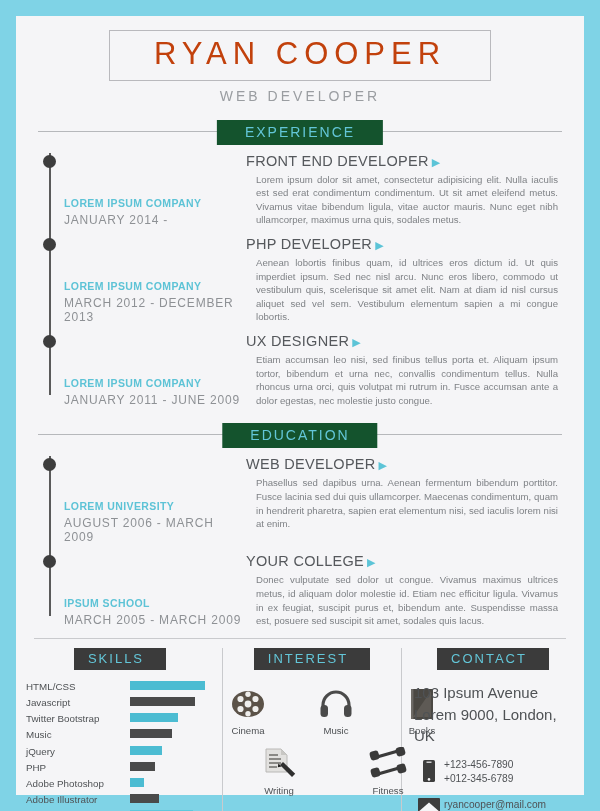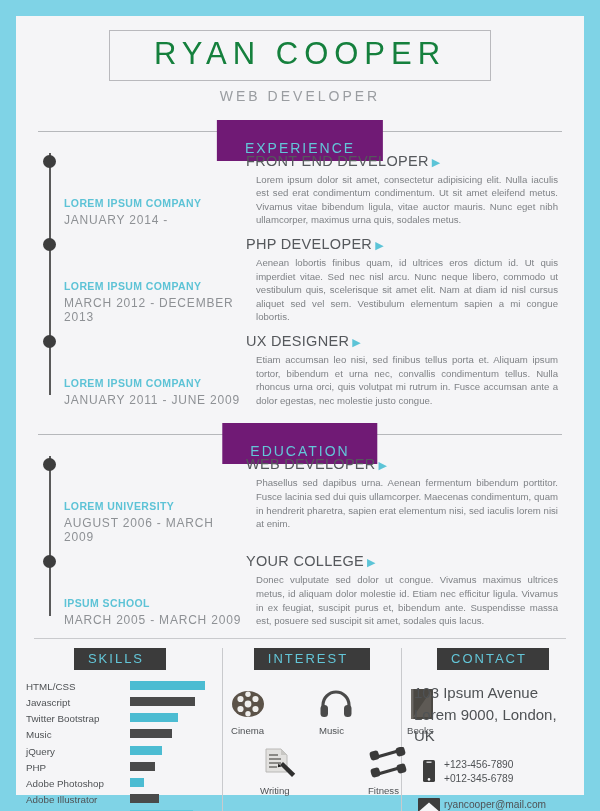--- a/index.html
+++ b/index.html
@@ -18,39 +18,39 @@
 
   
   .header{ padding-top:14px; text-align:center; }
   .name-box{
     display:inline-block;
     border:1px solid #b9b9bd;
     padding:7px 44px 9px 44px;
     background:#f5f5f7;
   }
   .name{
-    font-size:31px;letter-spacing:6px;color:#15803d;font-weight:300;
+    font-size:31px;letter-spacing:6px;color:#c2410c;font-weight:300;
     line-height:1.05;white-space:nowrap;
   }
   .subtitle{
     margin-top:7px;font-size:14px;letter-spacing:3px;color:#9a9da1;
   }
 
   
   .band{
     position:relative;margin:16px 22px 0 22px;height:24px;
   }
   .band .rule{
     position:absolute;top:11px;left:0;right:0;height:1px;background:#b6b8bb;
   }
   .band .tag{
     position:absolute;left:50%;top:0;transform:translateX(-50%);
-    background:#701a75;color:#63c6d8;
+    background:#14532d;color:#63c6d8;
     font-size:14px;letter-spacing:2px;
-    padding:20px 28px 5px 28px;
+    padding:4px 28px 5px 28px;
     white-space:nowrap;
   }
 
   
   .tl{ position:relative; margin:0 22px; }
   .tl-line{
     position:absolute;left:11px;top:9px;bottom:12px;width:2px;background:#5a5a5a;
   }
   .row{ position:relative; display:flex; padding:9px 0 0 0; }
   .left{
@@ -93,21 +93,21 @@
   
   .skill-list{ margin-top:11px; }
   .skill{ display:flex;align-items:flex-start;height:16.2px; }
   .skill-name{ width:104px;color:#4f5255;font-size:9.8px; }
   .bar{ height:9px; }
 
   
   .int-grid{ margin-top:14px; }
   .int-row{ display:flex; justify-content:center; gap:10px; }
   .int-row.r2{ margin-top:8px; gap:26px; }
-  .int{ width:48px;text-align:left;margin-left:44px; }
+  .int{ width:48px;text-align:center;margin-left:44px; }
   .int-ico{ height:40px;display:flex;align-items:center;justify-content:center; }
   .int-lbl{ font-size:9.6px;color:#4f5255;margin-top:1px; }
 
   
   .addr{ margin-top:12px;color:#4f5255;font-size:15px;line-height:1.45; }
   .c-row{ display:flex;align-items:center;margin-top:11px; }
   .c-ico{ width:30px;flex:0 0 30px;display:flex;align-items:center;justify-content:center; }
   .c-txt{ color:#4f5255;font-size:10.2px;line-height:1.35; }
 </style>
 </head>
@@ -141,21 +141,21 @@
         </div>
       </div>
       <div class="row">
         <div class="dot"></div>
         <div class="left">
           <div class="company">LOREM IPSUM COMPANY</div>
           <div class="dates">MARCH 2012 - DECEMBER 2013</div>
         </div>
         <div class="right">
           <div class="job-title"><span>PHP DEVELOPER</span><span class="caret">▶</span></div>
-          <div class="desc">Aenean lobortis finibus quam, id ultrices eros dictum id. Ut quis imperdiet vitae. Sed nec nisl arcu. Nunc neque libero, commodo ut vestibulum quis, scelerisque sit amet elit. Nam at diam id nisl cursus aliquet sed vel sem. Vestibulum elementum sapien a mi congue lobortis.</div>
+          <div class="desc">Aenean lobortis finibus quam, id ultrices eros dictum id. Ut quis imperdiet ipsum. Sed nec nisl arcu. Nunc eros libero, commodo ut vestibulum quis, scelerisque sit amet elit. Nam at diam id nisl cursus aliquet sed vel sem. Vestibulum elementum sapien a mi congue lobortis.</div>
         </div>
       </div>
       <div class="row">
         <div class="dot"></div>
         <div class="left">
           <div class="company">LOREM IPSUM COMPANY</div>
           <div class="dates">JANUARY 2011 - JUNE 2009</div>
         </div>
         <div class="right">
           <div class="job-title"><span>UX DESIGNER</span><span class="caret">▶</span></div>

